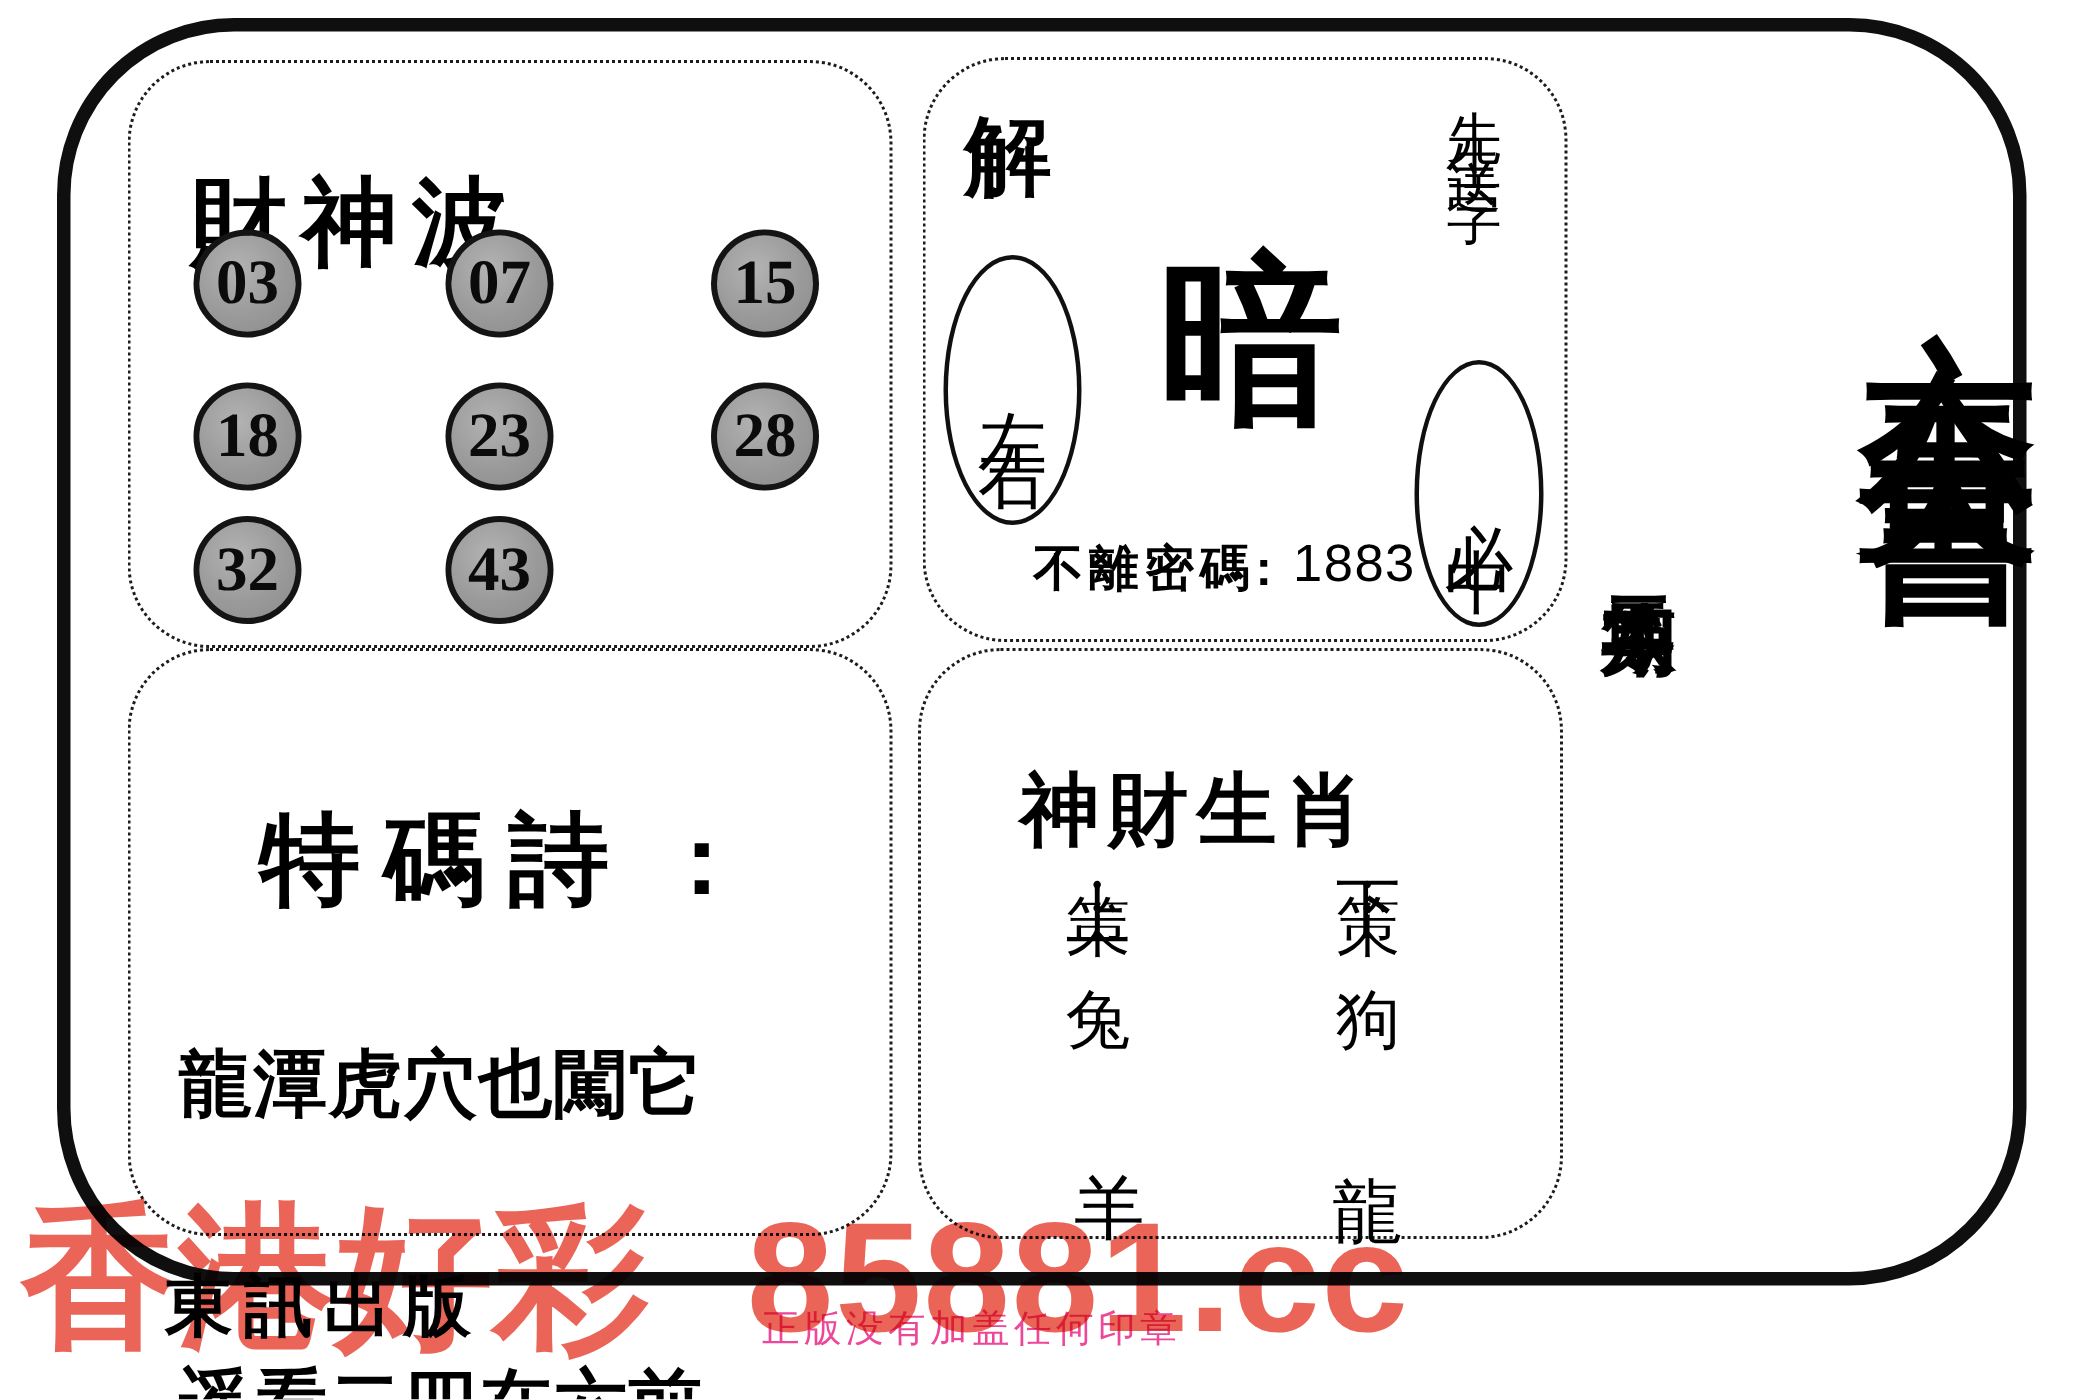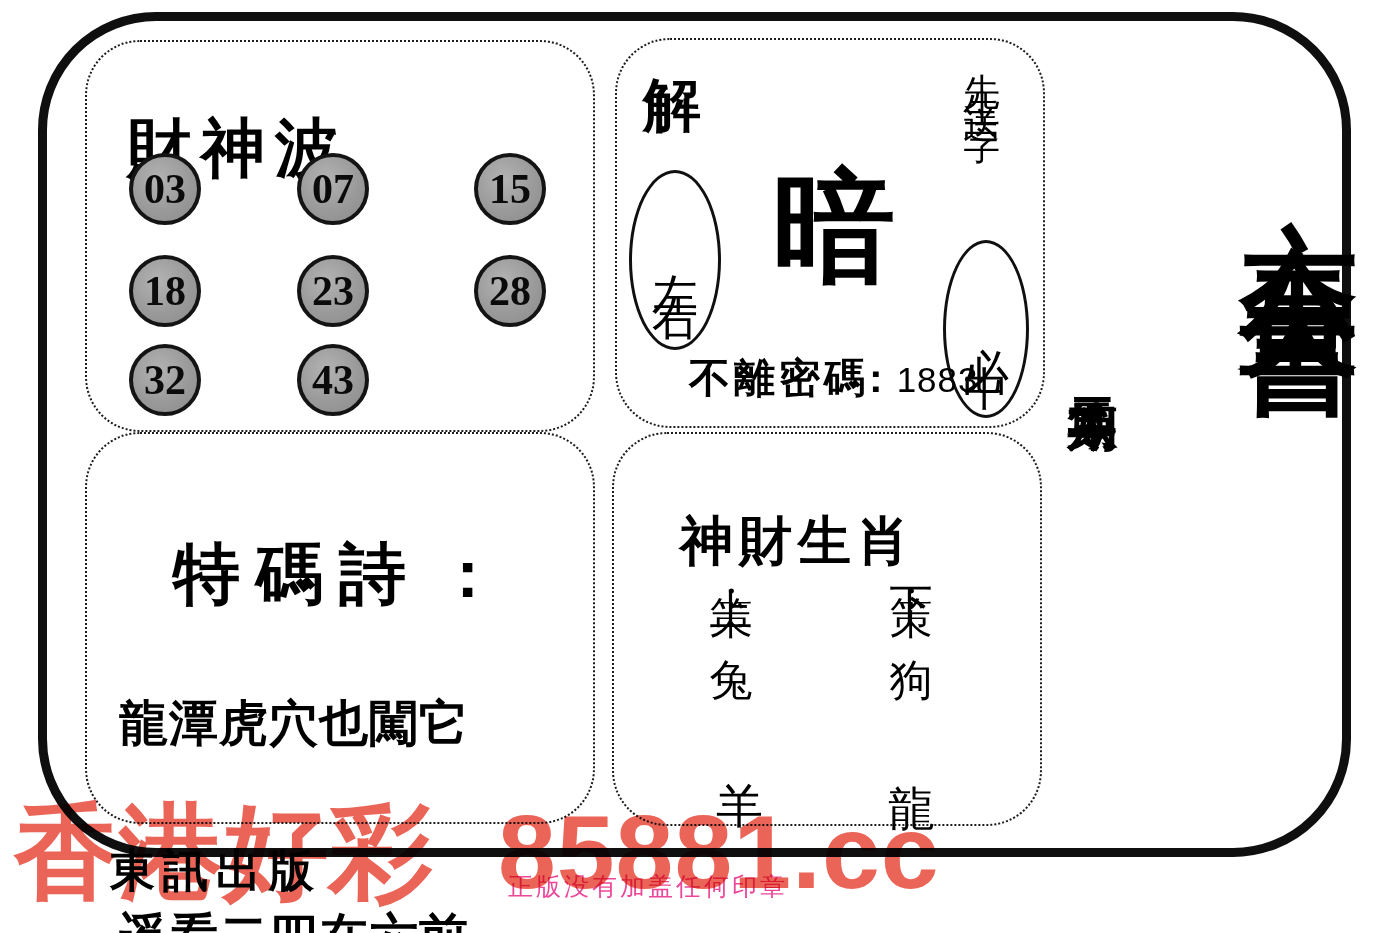--- a/index.html
+++ b/index.html
@@ -51,21 +51,21 @@
     position:absolute;border:3px solid #101010;border-radius:50%;box-sizing:border-box;
     display:flex;align-items:center;justify-content:center;
   }
   .lr-oval{left:12px;top:130px;width:92px;height:180px;}
   .lr-text{font-family:"Liberation Serif",serif;font-size:46px;letter-spacing:22px;}
   .an-char{left:156px;top:126px;font-size:122px;font-weight:900;}
   .teacher-col{left:346px;top:4px;font-family:"Liberation Serif",serif;font-size:37px;letter-spacing:17px;}
   .must-oval{left:326px;top:200px;width:86px;height:178px;}
   .must-text{font-family:"Liberation Serif",serif;font-size:46px;letter-spacing:18px;}
   .code-row{left:72px;top:318px;display:flex;align-items:flex-end;gap:10px;}
-  .code-label{font-size:41px;font-weight:900;letter-spacing:4px;}
+  .code-label{font-size:33px;font-weight:900;letter-spacing:4px;}
   .code-value{font-size:35px;font-weight:400;padding-bottom:2px;letter-spacing:1px;}
 
   
   .poem-title{left:86px;top:50px;font-size:67px;font-weight:900;letter-spacing:16px;}
   .poem-lines{left:32px;top:112px;font-size:49px;font-weight:700;line-height:71px;letter-spacing:1px;white-space:pre;}
 
   
   .zodiac-title{left:66px;top:36px;font-size:53px;font-weight:900;letter-spacing:6px;}
   .z-col{font-family:"Liberation Serif",serif;font-size:43px;letter-spacing:8px;}
   .z-left{left:96px;top:120px;}

